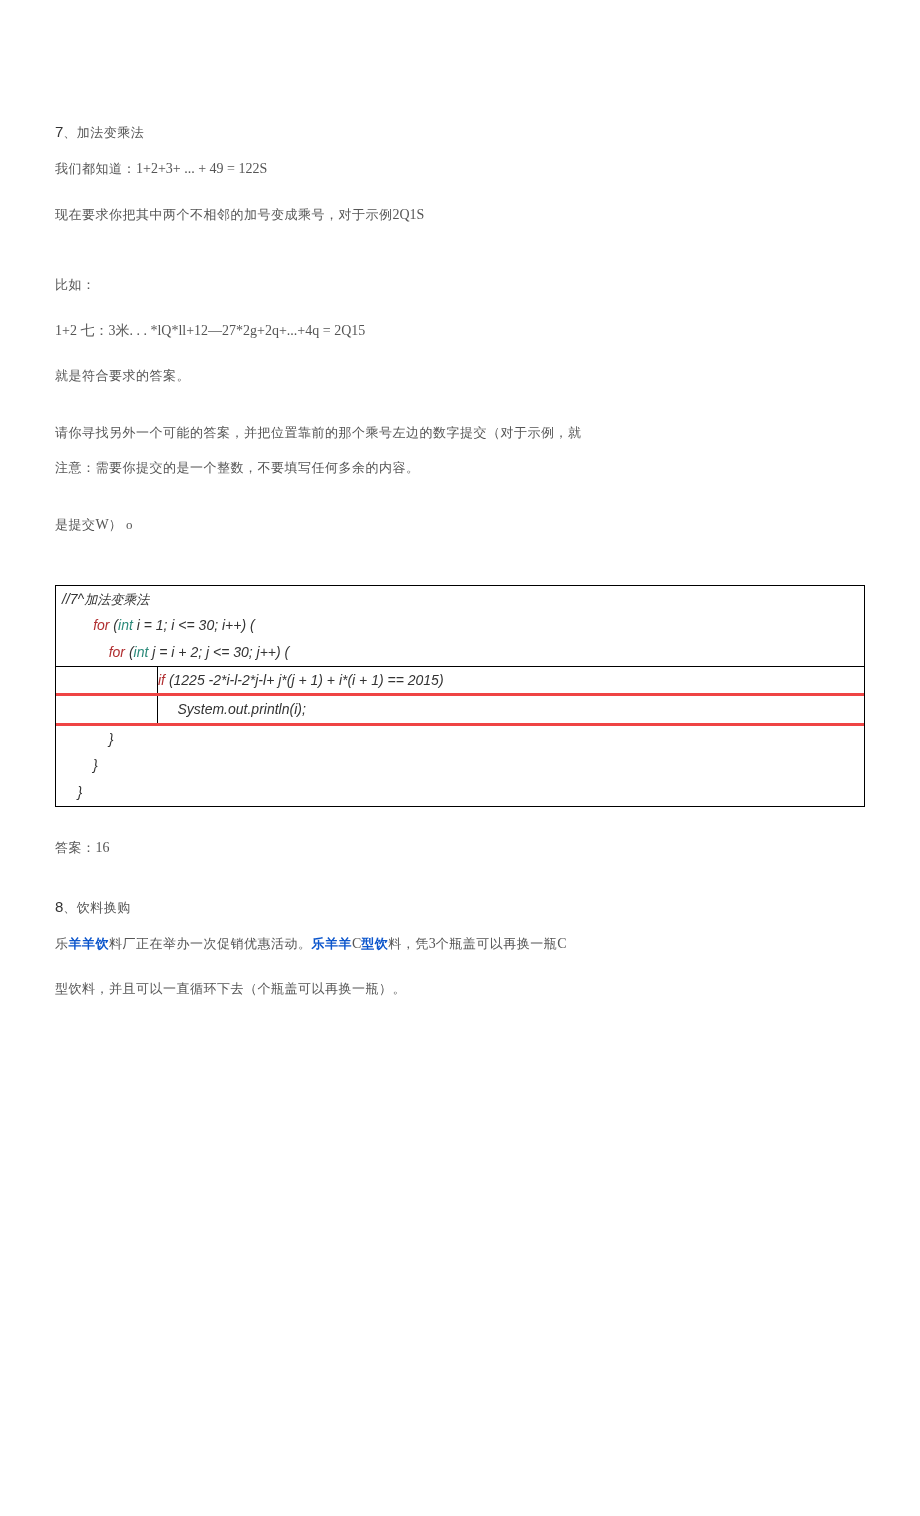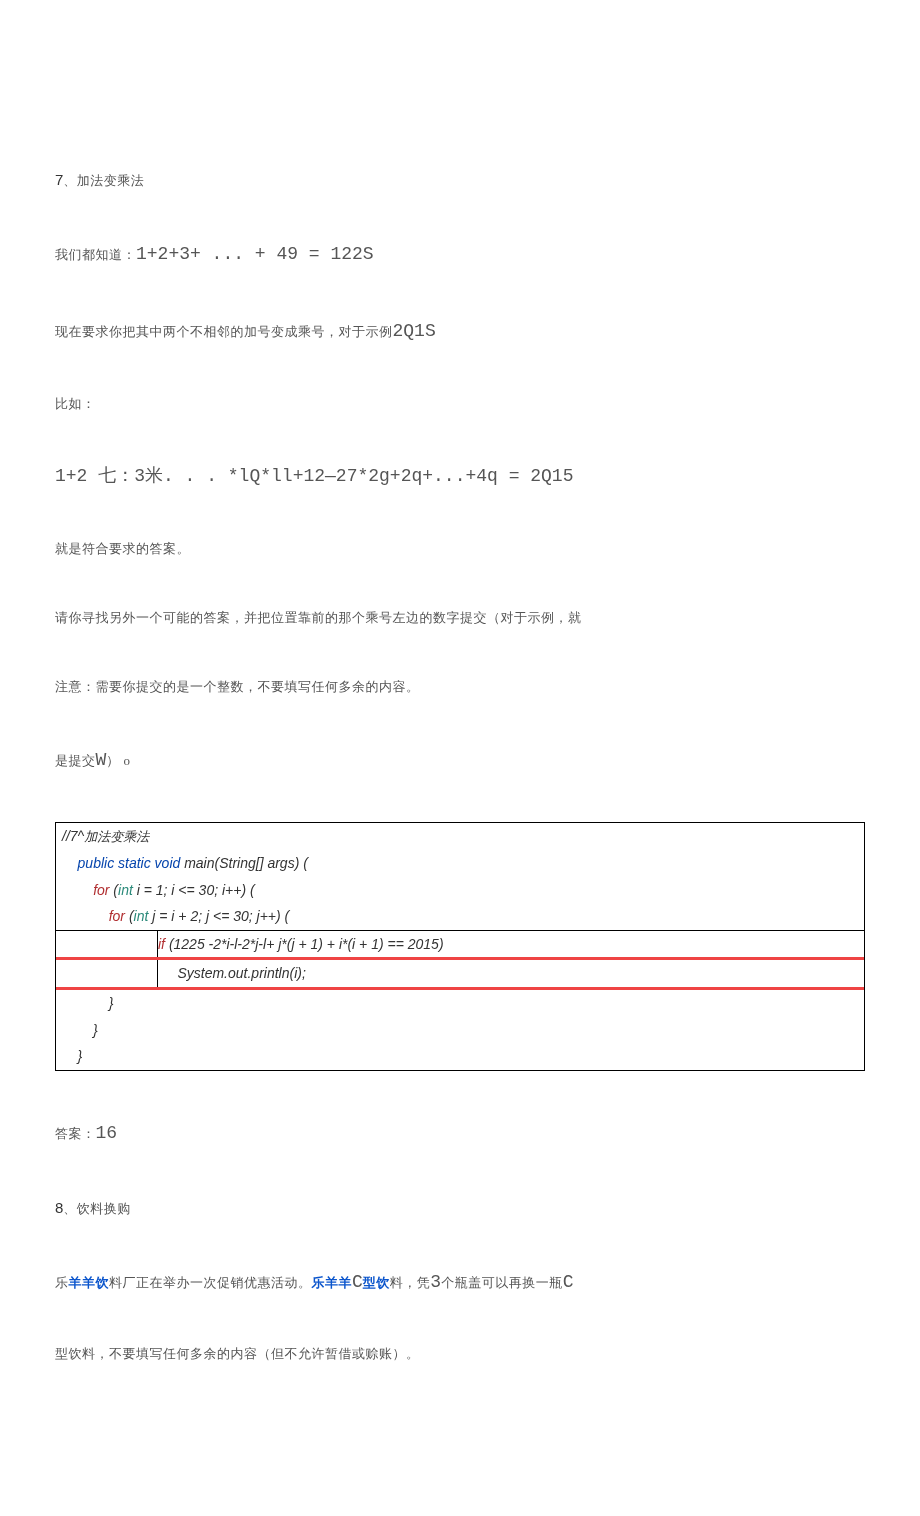--- a/index.html
+++ b/index.html
@@ -12,28 +12,27 @@
     line-height: 1.6;
   }
   .page {
     padding: 120px 55px 60px 55px;
   }
   .para {
     margin-bottom: 24px;
     color: #555555;
     font-size: 13px;
     letter-spacing: 0.5px;
-    margin-top: 48px;
   }
   .para.tight { margin-bottom: 14px; }
   .para.gap-large { margin-bottom: 48px; }
   .para.gap-med { margin-bottom: 36px; }
   .ascii-latin {
-    font-family: Liberation Mono, monospace;
-    font-size: 18px;
+    font-family: Liberation Serif, serif;
+    font-size: 14px;
     letter-spacing: 0;
     text-align: center;
   }
   .digit {
     font-family: Arial, sans-serif;
     font-size: 15px;
     color: #333333;
     letter-spacing: 0;
   }
   .code-box {
@@ -102,21 +101,20 @@
   <div class="para tight">请你寻找另外一个可能的答案，并把位置靠前的那个乘号左边的数字提交（对于示例，就</div>
 
   <div class="para gap-med">注意：需要你提交的是一个整数，不要填写任何多余的内容。</div>
 
   <div class="para gap-large">
     <span>是提交</span><span class="ascii-latin">W</span><span>） o</span>
   </div>
 
   <div class="code-box">
     <div class="line"><span>//7^</span><span class="cn">加法变乘法</span></div>
-    <div class="line"><span>    </span><span class="kw-blue">public static void</span><span> main(String[] args) (</span></div>
     <div class="line"><span>        </span><span class="kw-red">for</span><span> (</span><span class="kw-teal">int</span><span> i = 1; i &lt;= 30; i++) (</span></div>
     <div class="line"><span>            </span><span class="kw-red">for</span><span> (</span><span class="kw-teal">int</span><span> j = i + 2; j &lt;= 30; j++) (</span></div>
 
     <div class="row-split">
       <div class="cell-left">                </div>
       <div class="cell-right"><span class="kw-red">if</span><span> (1225 -2*i-l-2*j-l+ j*(j + 1) + i*(i + 1) == 2015)</span></div>
     </div>
     <div class="row-split" style="border-top:none;">
       <div class="cell-left">                </div>
       <div class="cell-right">     System.out.println(i);</div>
@@ -132,15 +130,15 @@
   </div>
 
   <div class="para tight">
     <span class="digit">8</span><span>、饮料换购</span>
   </div>
 
   <div class="para">
     <span>乐</span><span class="link-like">羊羊饮</span><span>料厂正在举办一次促销优惠活动。</span><span class="link-like">乐羊羊</span><span class="ascii-latin">C</span><span class="link-like">型饮</span><span>料，凭</span><span class="ascii-latin">3</span><span>个瓶盖可以再换一瓶</span><span class="ascii-latin">C</span>
   </div>
 
-  <div class="para">型饮料，不要填写任何多余的内容（但不允许暂借或赊账）。</div>
+  <div class="para">型饮料，并且可以一直循环下去（个瓶盖可以再换一瓶）。</div>
 
 </div>
 
 </body></html>

